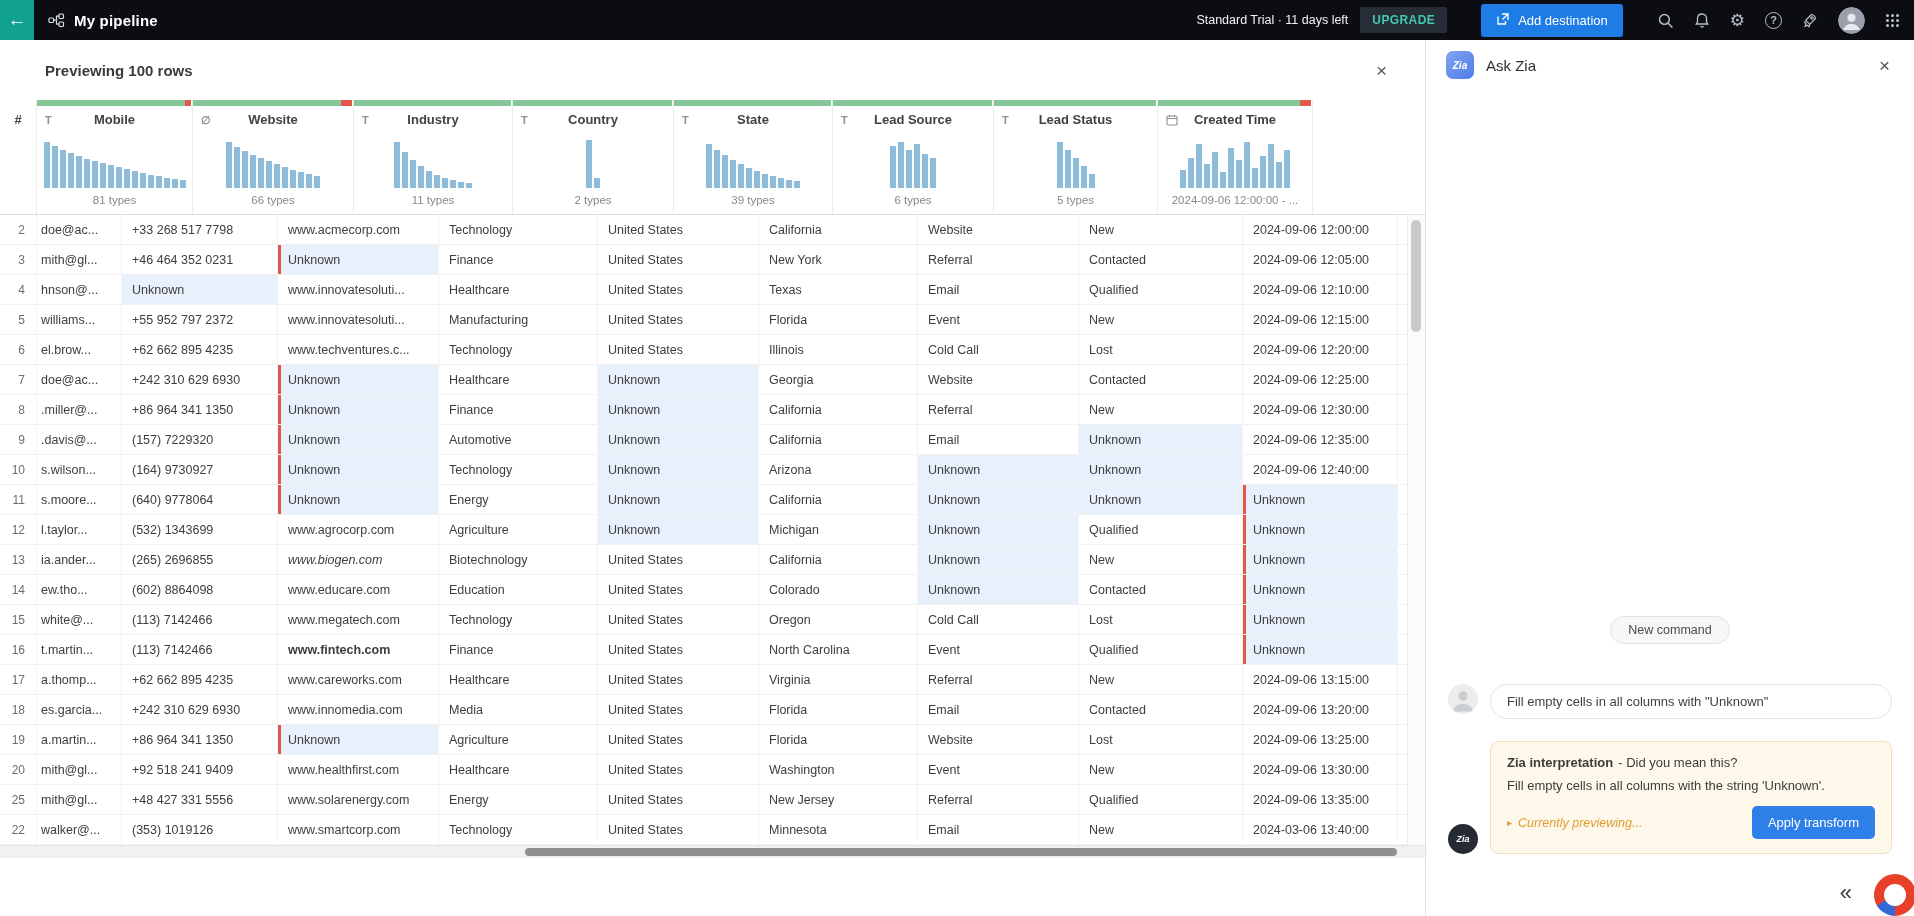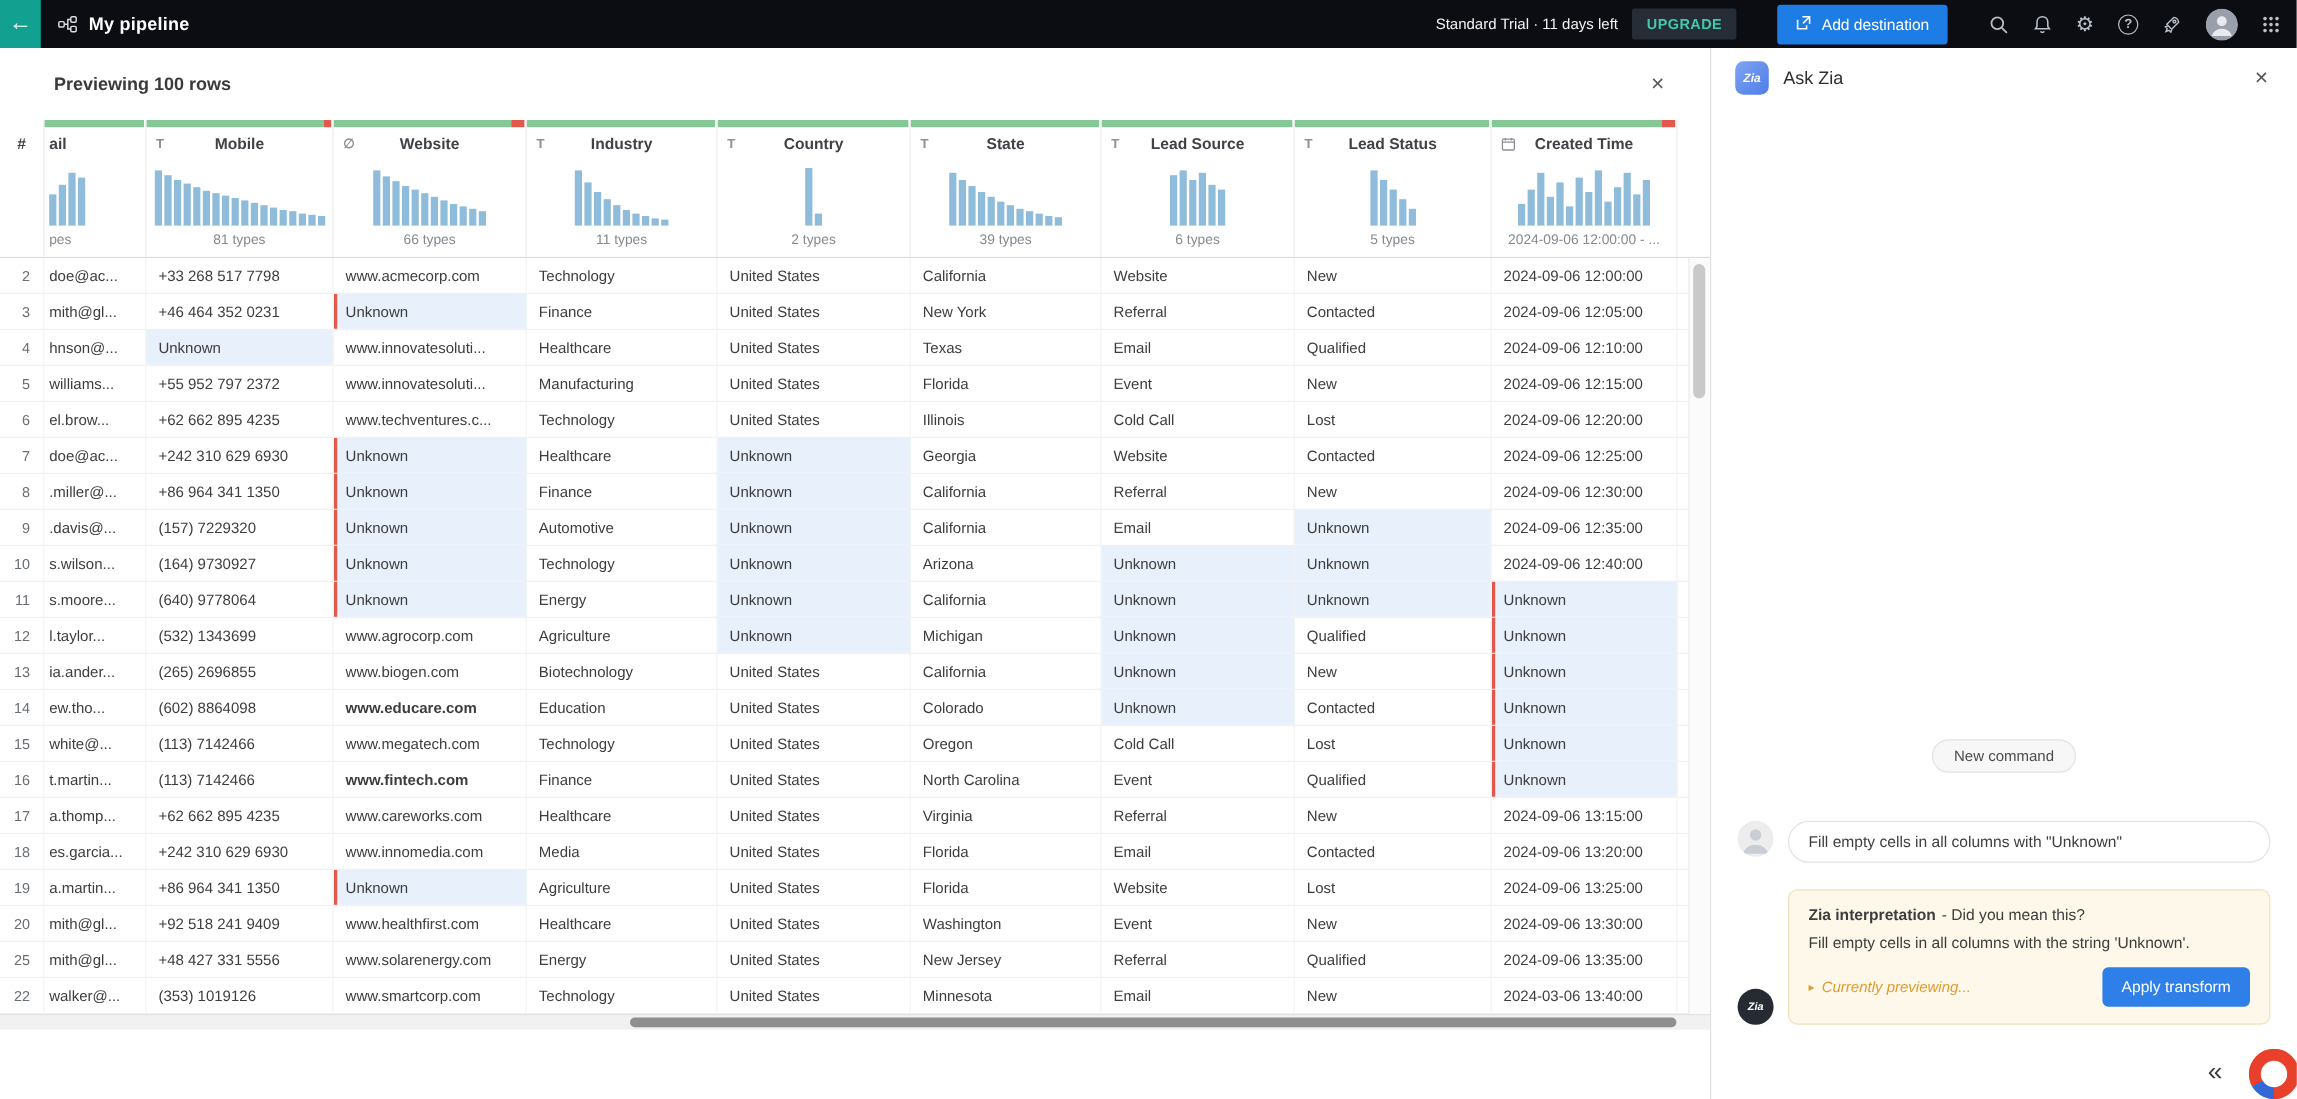--- a/index.html
+++ b/index.html
@@ -208,35 +208,20 @@
         <button class="preview-close">×</button>
       </div>
 
 
       <div class="table">
         <div class="thead" id="thead">
             <div class="hcol" style="width: 37px;">
               <div class="strip blank"></div>
               <div class="name-row">#</div>
             </div>
-            <div class="hcol" style="width: 85px;">
-              <div class="strip">
-                <div class="g"></div>
-              </div>
-              <div class="name-row left">
-                <span class="clabel">ail</span>
-              </div>
-              <div class="hist left">
-                <div class="bar" style="height: 26px;"></div>
-                <div class="bar" style="height: 34px;"></div>
-                <div class="bar" style="height: 44px;"></div>
-                <div class="bar" style="height: 40px;"></div>
-              </div>
-              <div class="types left">pes</div>
-            </div>
             <div class="hcol" style="width: 156px;">
               <div class="strip">
                 <div class="g"></div>
                 <div class="r" style="width: 4%;"></div>
               </div>
               <div class="name-row">
                 <span class="ti">T</span>
                 <span class="clabel">Mobile</span>
               </div>
               <div class="hist">
@@ -545,33 +530,33 @@
               <div class="td unknown" style="width: 161px;">Unknown</div>
               <div class="td" style="width: 159px;">Michigan</div>
               <div class="td unknown" style="width: 161px;">Unknown</div>
               <div class="td" style="width: 164px;">Qualified</div>
               <div class="td unknown invalid" style="width: 155px;">Unknown</div>
             </div>
             <div class="trow">
               <div class="td num" style="width: 37px;">13</div>
               <div class="td left-clip" style="width: 85px;">ia.ander...</div>
               <div class="td" style="width: 156px;">(265) 2696855</div>
-              <div class="td" style="width: 161px;">www.biogen.com</div>
+              <div class="td" style="width: 161px; font-style: italic;">www.biogen.com</div>
               <div class="td" style="width: 159px;">Biotechnology</div>
               <div class="td" style="width: 161px;">United States</div>
               <div class="td" style="width: 159px;">California</div>
               <div class="td unknown" style="width: 161px;">Unknown</div>
               <div class="td" style="width: 164px;">New</div>
               <div class="td unknown invalid" style="width: 155px;">Unknown</div>
             </div>
             <div class="trow">
               <div class="td num" style="width: 37px;">14</div>
               <div class="td left-clip" style="width: 85px;">ew.tho...</div>
               <div class="td" style="width: 156px;">(602) 8864098</div>
-              <div class="td" style="width: 161px; font-weight: bold;">www.educare.com</div>
+              <div class="td" style="width: 161px;">www.educare.com</div>
               <div class="td" style="width: 159px;">Education</div>
               <div class="td" style="width: 161px;">United States</div>
               <div class="td" style="width: 159px;">Colorado</div>
               <div class="td unknown" style="width: 161px;">Unknown</div>
               <div class="td" style="width: 164px;">Contacted</div>
               <div class="td unknown invalid" style="width: 155px;">Unknown</div>
             </div>
             <div class="trow">
               <div class="td num" style="width: 37px;">15</div>
               <div class="td left-clip" style="width: 85px;">white@...</div>

